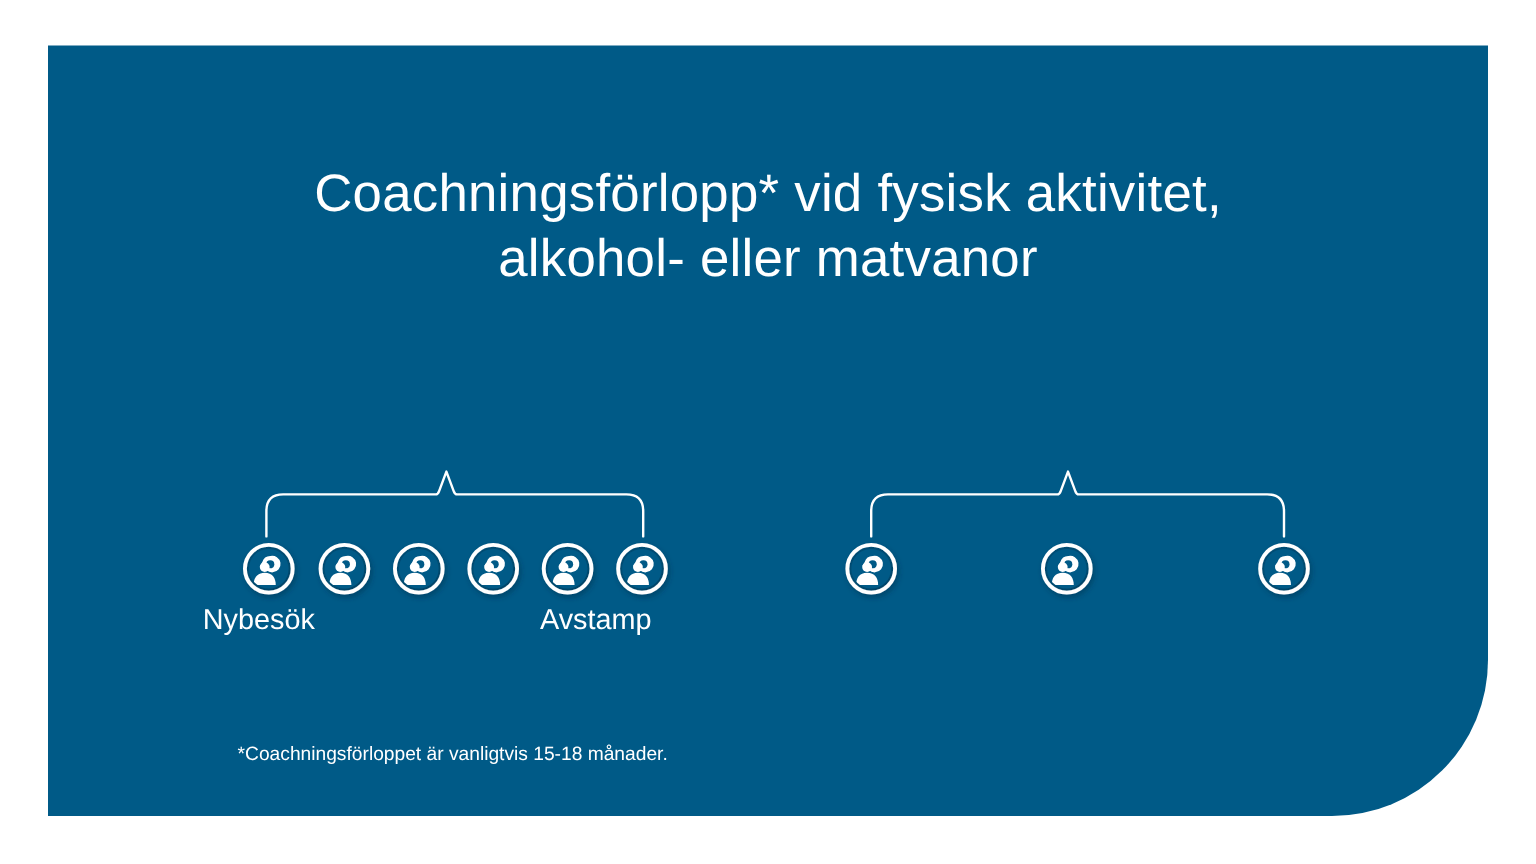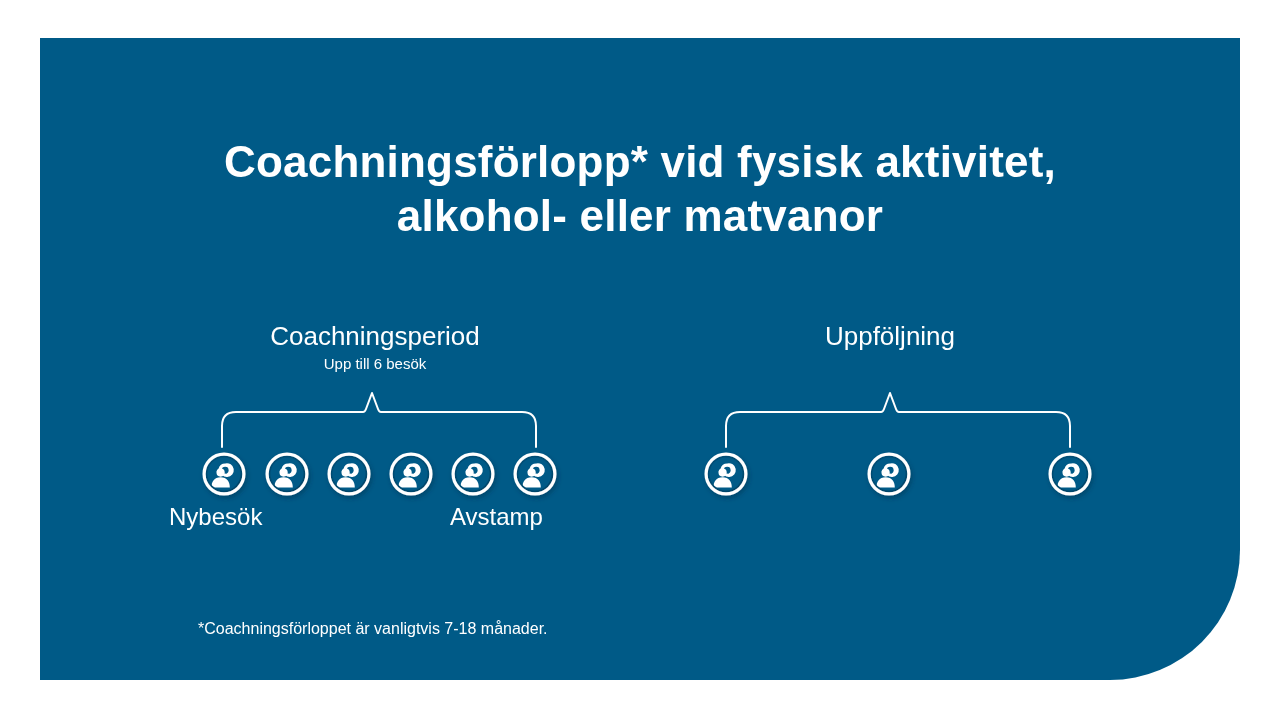--- a/index.html
+++ b/index.html
@@ -33,21 +33,21 @@
   
   .title {
     position: absolute;
     left: 140px;
     top: 135px;
     width: 1000px;
     text-align: center;
     color: #ffffff;
     font-size: 44px;
     line-height: 1.22;
-    font-weight: 700;
+    font-weight: 400;
     letter-spacing: 0.2px;
     white-space: pre-line;
   }
 
   
   .group-heading {
     position: absolute;
     text-align: center;
     color: #ffffff;
   }
@@ -102,27 +102,22 @@
 </head>
 <body>
 
 <div id="slide-root">
 
   <div class="panel"></div>
 
   <div class="title">Coachningsförlopp* vid fysisk aktivitet,
 alkohol- eller matvanor</div>
 
-  <div class="group-heading" id="heading-coaching">
-    <span class="gh-main">Coachningsperiod</span>
-    <span class="gh-sub">Upp till 6 besök</span>
-  </div>
 
   <div class="group-heading" id="heading-followup">
-    <span class="gh-main">Uppföljning</span>
   </div>
 
   <svg class="diagram-svg" id="diagram-svg" viewBox="0 0 1280 720">
     <defs>
       <filter id="nodeShadow" x="-60%" y="-60%" width="220%" height="220%">
         <feDropShadow dx="1.5" dy="2.5" stdDeviation="2" flood-color="#00304a" flood-opacity="0.55"></feDropShadow>
       </filter>
       <filter id="lineShadow" x="-40%" y="-200%" width="180%" height="500%">
         <feDropShadow dx="1" dy="2" stdDeviation="1.3" flood-color="#00304a" flood-opacity="0.5"></feDropShadow>
       </filter>
@@ -286,15 +281,15 @@
             <path d="M -3.4 3.2 C -9.8 3.2 -12.6 7.6 -12.6 13.5 L 5.8 13.5 C 5.8 7.6 3.0 3.2 -3.4 3.2 Z" fill="#ffffff"></path>
           </g>
         </g>
       </g>
   </svg>
 
   <div class="point-label" id="label-nybesok">Nybesök</div>
 
   <div class="point-label" id="label-avstamp">Avstamp</div>
 
-  <div class="footnote">*Coachningsförloppet är vanligtvis 7-18 månader.</div>
+  <div class="footnote">*Coachningsförloppet är vanligtvis 15-18 månader.</div>
 
 </div>
 
 </body></html>

